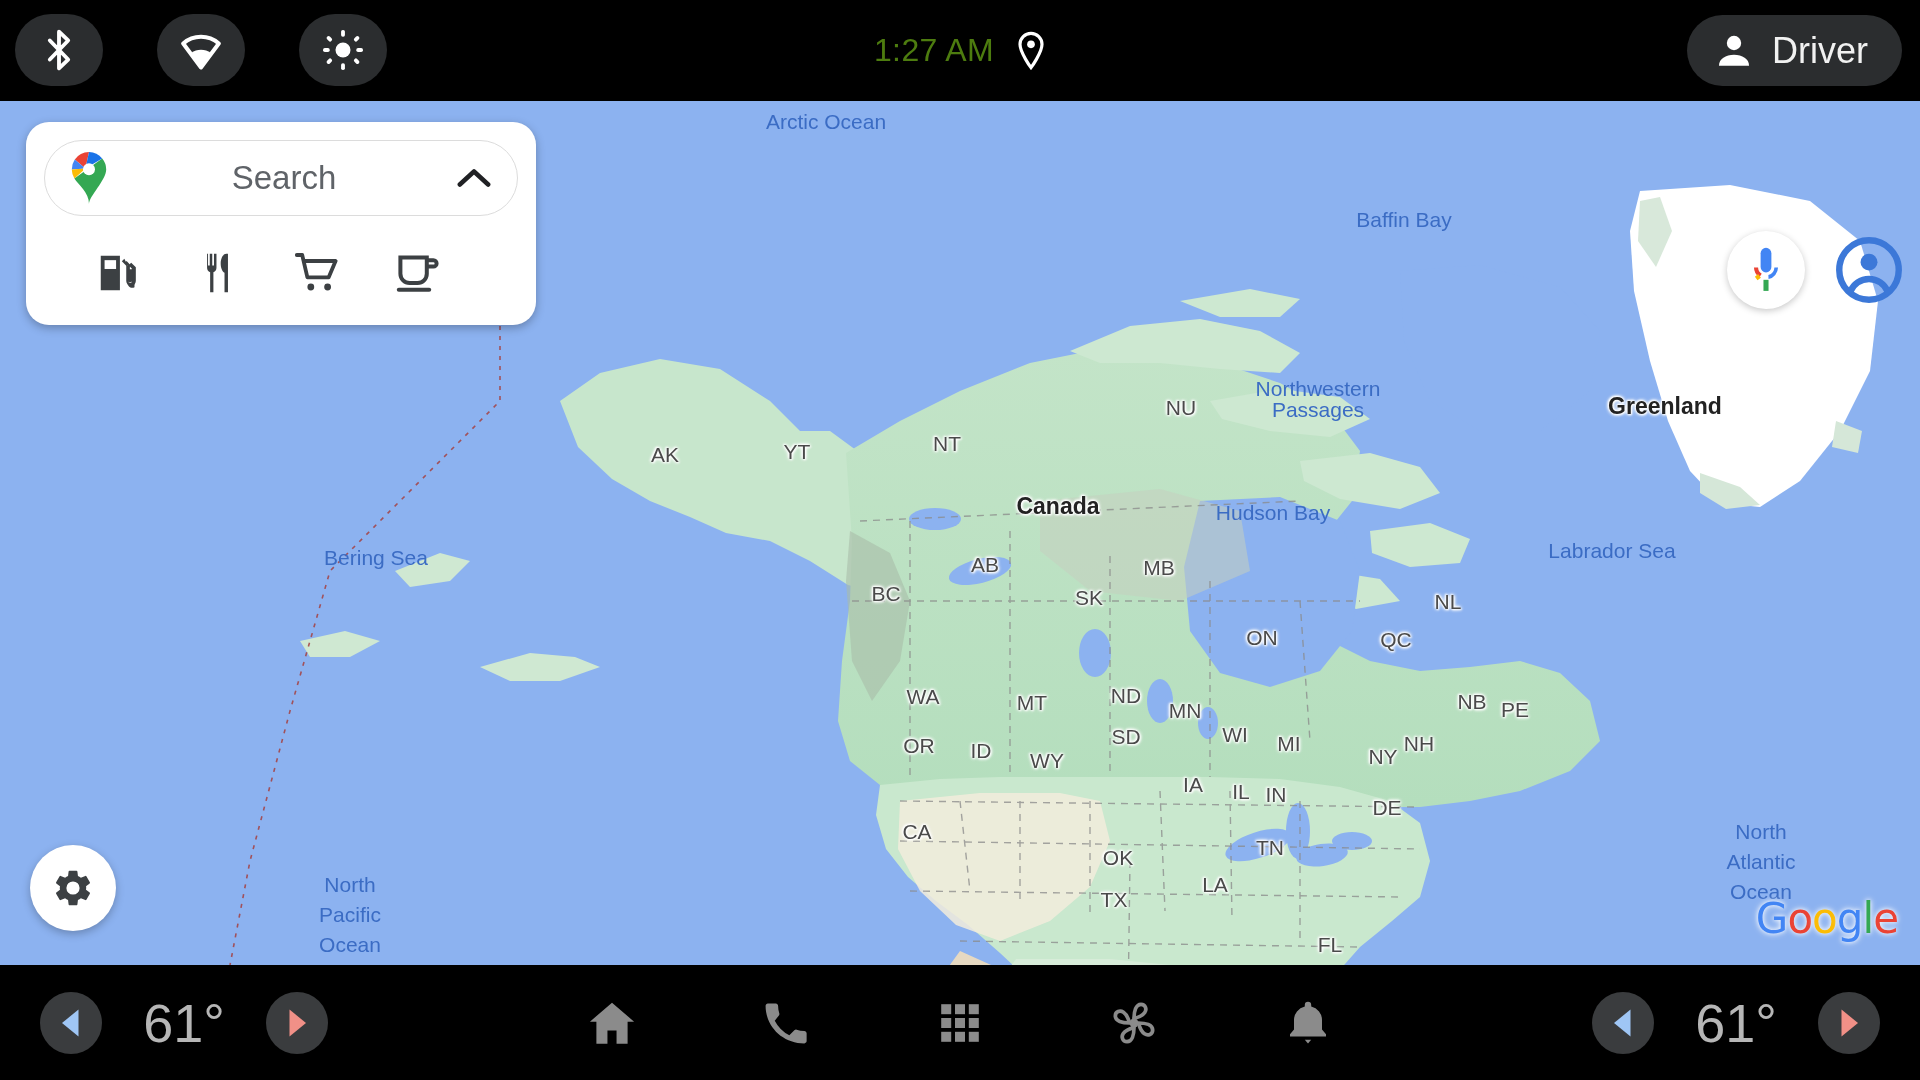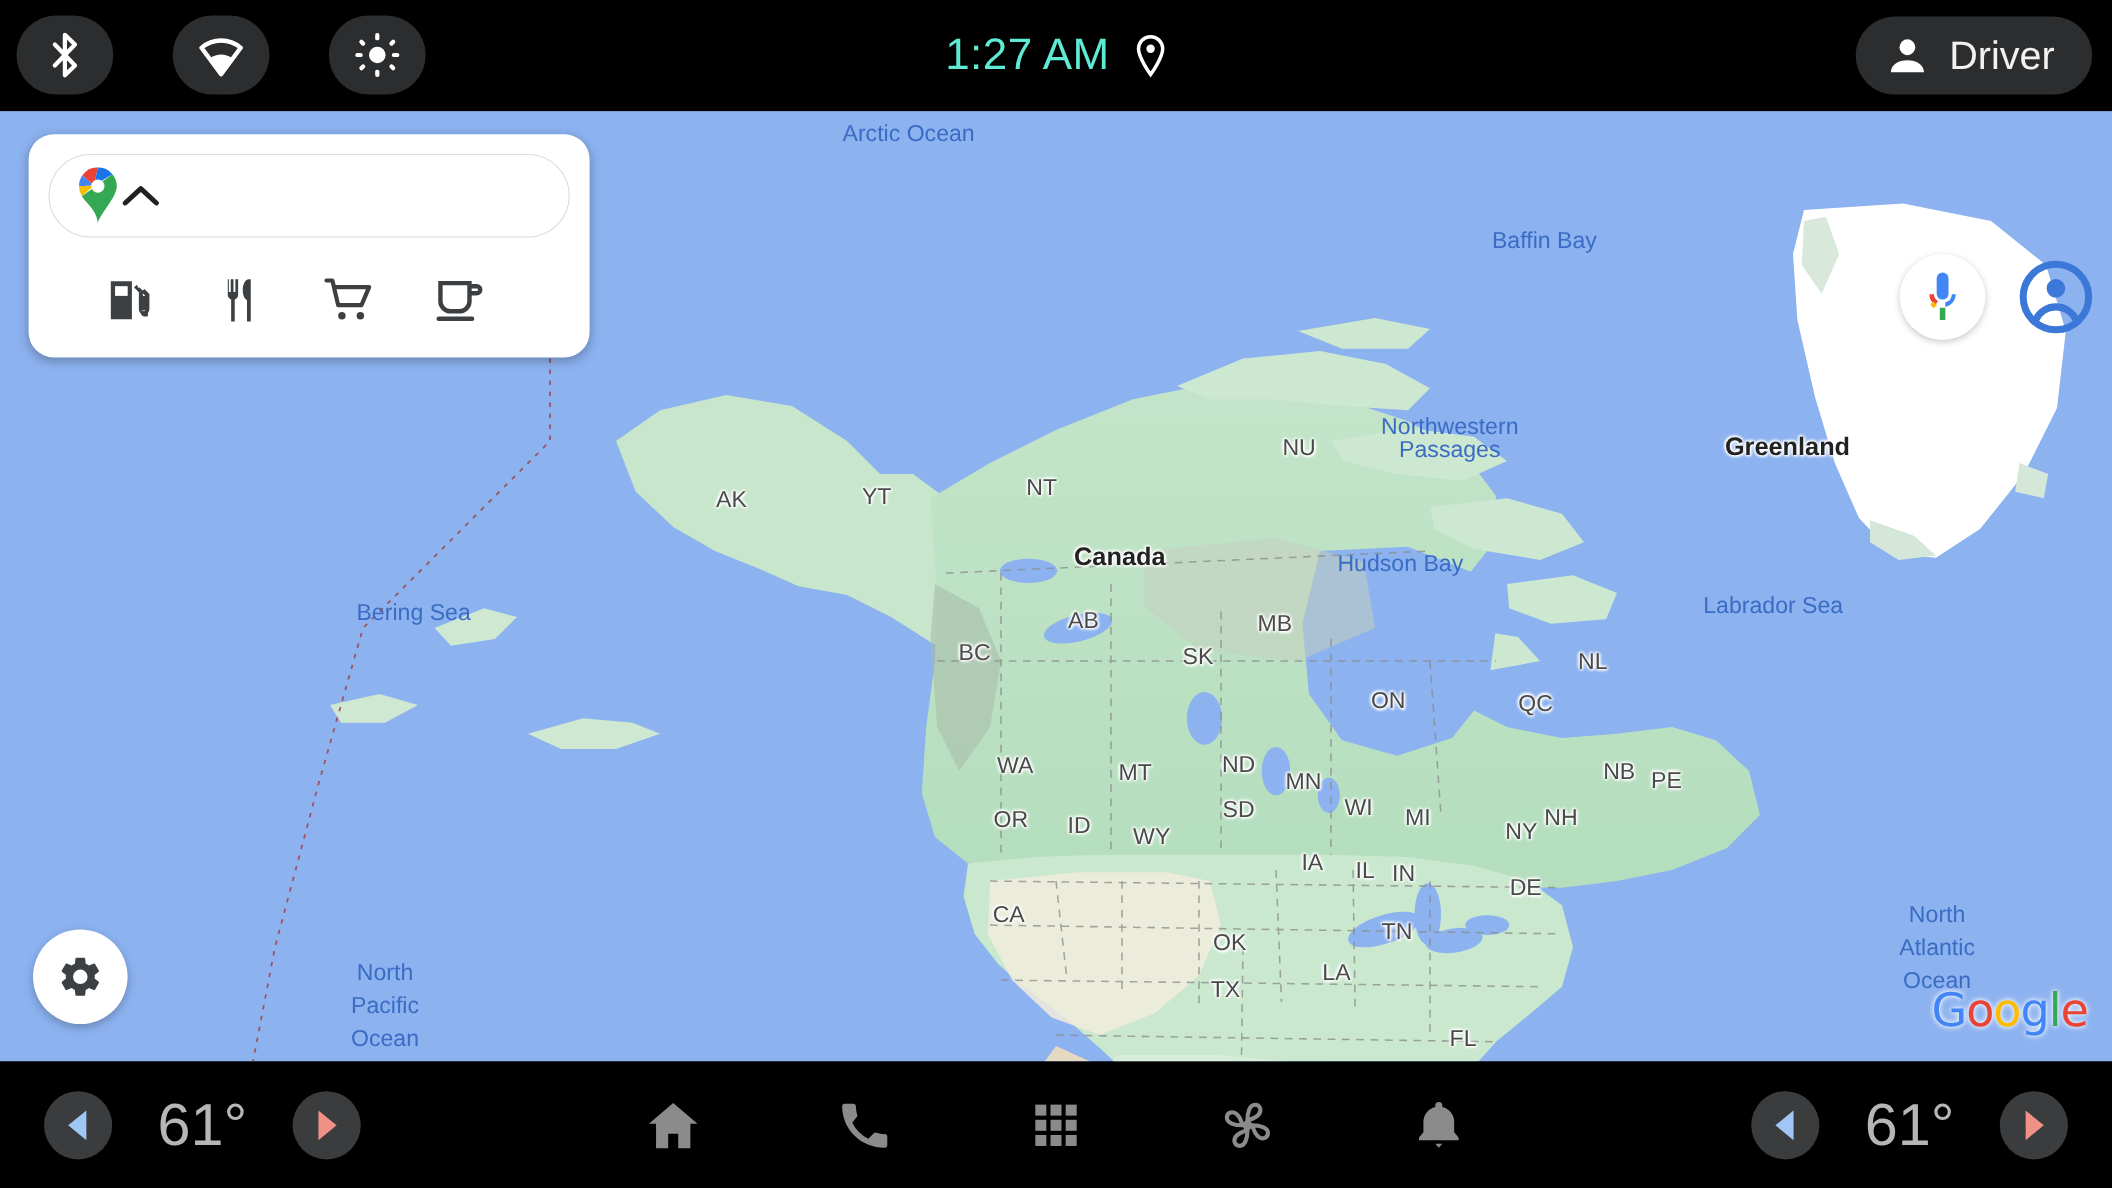--- a/index.html
+++ b/index.html
@@ -20,21 +20,21 @@
     background:#2b2d2f; border-radius:36px;
     display:flex; align-items:center; justify-content:center;
   }
   #sb-bt   { left:15px; }
   #sb-wifi { left:157px; }
   #sb-bright { left:299px; }
   .sb-clock {
     position:absolute; left:0; top:0; width:1920px; height:101px;
     display:flex; align-items:center; justify-content:center; gap:22px;
   }
-  .sb-time { color:#5eead4; font-size:40px; letter-spacing:.4px; }
+  .sb-time { color:#4d7c0f; font-size:32px; letter-spacing:.4px; }
   .sb-user {
     position:absolute; right:18px; top:15px; height:71px;
     background:#2b2d2f; border-radius:36px;
     display:flex; align-items:center; gap:17px; padding:0 34px 0 26px;
   }
   .sb-user-label { color:#f1f1f1; font-size:36px; }
 
   
   #map {
     position:absolute; top:101px; left:0; width:1920px; height:864px;
@@ -46,20 +46,21 @@
     white-space:nowrap; pointer-events:none;
   }
   .lbl-water { color:#3b6cc4; font-size:21px; text-align:center; line-height:1.16; }
   .lbl-state {
     color:#4a4a4a; font-size:21px; font-weight:400;
     text-shadow:0 0 4px #fff,0 0 4px #fff,0 0 3px #fff,1px 1px 2px #fff,-1px -1px 2px #fff;
   }
   .lbl-country {
     color:#222; font-size:23px; font-weight:700;
     text-shadow:0 0 4px #fff,0 0 4px #fff,0 0 3px #fff,1px 1px 2px #fff,-1px -1px 2px #fff;
+    margin-left:40px;
   }
 
   
   #search-card {
     position:absolute; left:26px; top:122px; width:510px; height:203px;
     background:#fff; border-radius:23px; z-index:30;
     box-shadow:0 3px 10px rgba(0,0,0,.28);
   }
   #search-pill {
     position:absolute; left:18px; top:18px; width:474px; height:76px;
@@ -330,20 +331,21 @@
   <div id="search-card">
     <div id="search-pill">
       <svg width="44" height="52" viewBox="0 0 22 26">
         <path d="M11 0a8.6 8.6 0 0 0-7.1 3.8l5.3 4.5L11 0z" fill="#ea4335"></path>
         <path d="M3.9 3.8A8.6 8.6 0 0 0 2.4 8.7l6.8-.4z" fill="#4285f4"></path>
         <path d="M2.4 8.7a8.6 8.6 0 0 0 1.3 4.5l5.5-4.9z" fill="#fbbc05"></path>
         <path d="M3.7 13.2C5.7 16.4 11 20 11 26c0-4 8.6-12 8.6-17.3a8.6 8.6 0 0 0-2-5.5z" fill="#34a853"></path>
         <path d="M17.6 3.2A8.6 8.6 0 0 0 11 0l-1.8 8.3z" fill="#1a73e8"></path>
         <circle cx="11" cy="8.6" r="3" fill="#fff"></circle>
       </svg>
+      <span id="search-placeholder">Search</span>
       <svg width="34" height="24" viewBox="0 0 24 16">
         <path d="M2 12.6 12 3.4l10 9.2" fill="none" stroke="#202124" stroke-width="3.2" stroke-linecap="round" stroke-linejoin="round"></path>
       </svg>
     </div>
 
     <div id="quick-actions">
       <div class="qa-btn">
         <svg width="46" height="46" viewBox="0 0 24 24" fill="#3c4043">
           <path d="M3 3h10v18H3z"></path>
             <rect x="5" y="5.3" width="6" height="4.6" fill="#fff"></rect>

